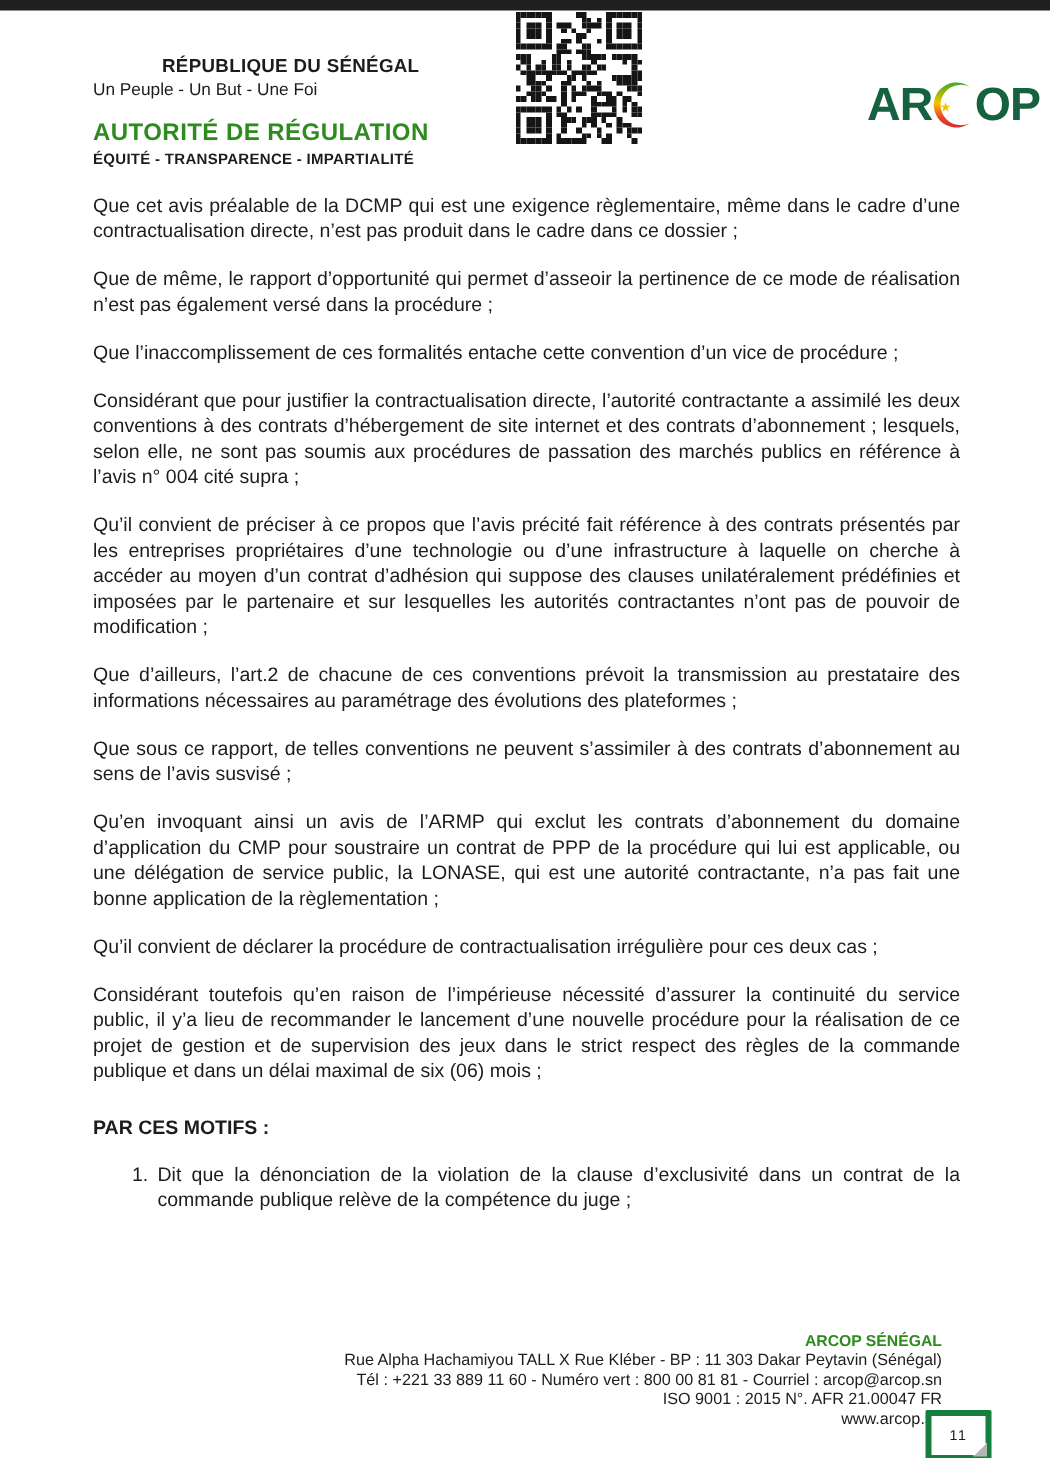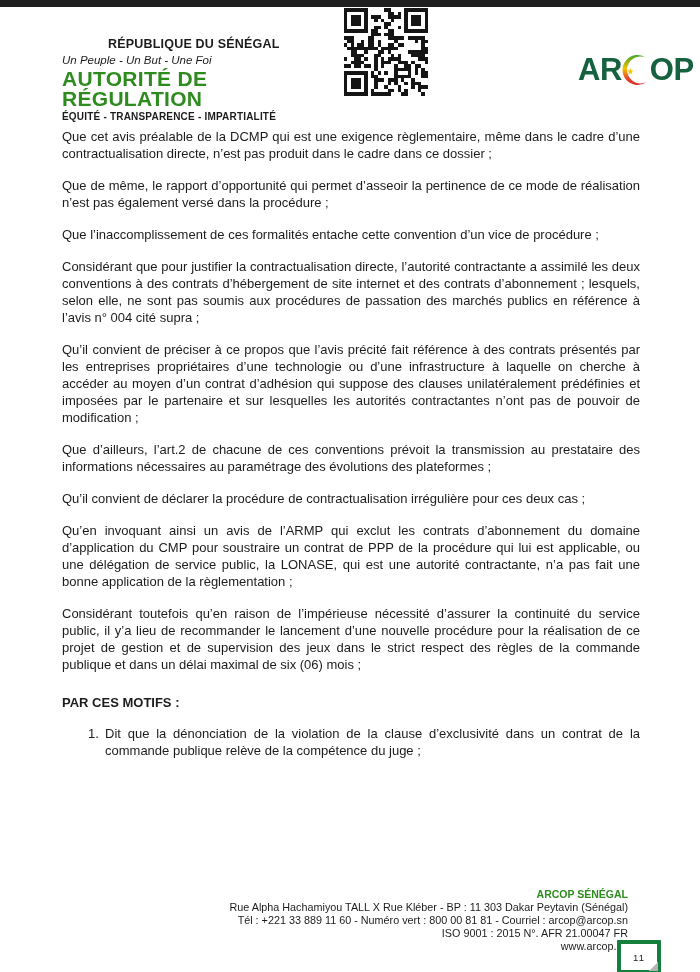--- a/index.html
+++ b/index.html
@@ -4,22 +4,22 @@
 <style>
   html,body{margin:0;padding:0;}
   body{
     width:700px;height:972px;position:relative;background:#ffffff;
     font-family:"Liberation Sans", sans-serif;color:#1c1c1c;overflow:hidden;
   }
   .top-bar{position:absolute;top:0;left:0;width:700px;height:7px;background:#1f1f1f;}
   
   .header{position:absolute;left:62px;top:37px;width:280px;}
   .republic{font-size:12.5px;font-weight:bold;letter-spacing:.2px;padding-left:46px;}
-  .motto{font-size:11.5px;font-style:italic;margin-top:3px;}
-  .authority{font-size:21px;font-weight:bold;color:var(--green);letter-spacing:.3px;margin-top:3px;line-height:20px;}
+  .motto{font-size:11.5px;margin-top:3px;}
+  .authority{font-size:16px;font-weight:bold;color:var(--green);letter-spacing:.3px;margin-top:13px;line-height:20px;}
   .authority2{font-size:16px;font-weight:bold;color:var(--green);letter-spacing:.3px;line-height:20px;}
   .values{font-size:10px;font-weight:bold;letter-spacing:.2px;margin-top:2px;}
   
   .qr{position:absolute;left:344px;top:8px;width:84px;height:88px;display:grid;
       grid-template-columns:repeat(25,1fr);grid-template-rows:repeat(25,1fr);}
   .qr i{display:block;}
   .qr i.b{background:#151515;}
   
   .logo{position:absolute;left:578px;top:50px;display:flex;align-items:center;
         font-weight:bold;font-size:31px;color:var(--logo-green);letter-spacing:-.5px;}
@@ -702,22 +702,23 @@
   <span>OP</span>
 </div>
 
 <div class="doc-body">
   <p>Que cet avis préalable de la DCMP qui est une exigence règlementaire, même dans le cadre d’une contractualisation directe, n’est pas produit dans le cadre dans ce dossier ;</p>
   <p>Que de même, le rapport d’opportunité qui permet d’asseoir la pertinence de ce mode de réalisation n’est pas également versé dans la procédure ;</p>
   <p>Que l’inaccomplissement de ces formalités entache cette convention d’un vice de procédure ;</p>
   <p>Considérant que pour justifier la contractualisation directe, l’autorité contractante a assimilé les deux conventions à des contrats d’hébergement de site internet et des contrats d’abonnement ; lesquels, selon elle, ne sont pas soumis aux procédures de passation des marchés publics en référence à l’avis n° 004 cité supra ;</p>
   <p>Qu’il convient de préciser à ce propos que l’avis précité fait référence à des contrats présentés par les entreprises propriétaires d’une technologie ou d’une infrastructure à laquelle on cherche à accéder au moyen d’un contrat d’adhésion qui suppose des clauses unilatéralement prédéfinies et imposées par le partenaire et sur lesquelles les autorités contractantes n’ont pas de pouvoir de modification ;</p>
   <p>Que d’ailleurs, l’art.2 de chacune de ces conventions prévoit la transmission au prestataire des informations nécessaires au paramétrage des évolutions des plateformes ;</p>
+  <p>Que sous ce rapport, de telles conventions ne peuvent s’assimiler à des contrats d’abonnement au sens de l’avis susvisé ;</p>
+  <p>Qu’en invoquant ainsi un avis de l’ARMP qui exclut les contrats d’abonnement du domaine d’application du CMP pour soustraire un contrat de PPP de la procédure qui lui est applicable, ou une délégation de service public, la LONASE, qui est une autorité contractante, n’a pas fait une bonne application de la règlementation ;</p>
   <p>Qu’il convient de déclarer la procédure de contractualisation irrégulière pour ces deux cas ;</p>
-  <p>Qu’en invoquant ainsi un avis de l’ARMP qui exclut les contrats d’abonnement du domaine d’application du CMP pour soustraire un contrat de PPP de la procédure qui lui est applicable, ou une délégation de service public, la LONASE, qui est une autorité contractante, n’a pas fait une bonne application de la règlementation ;</p>
   <p>Considérant toutefois qu’en raison de l’impérieuse nécessité d’assurer la continuité du service public, il y’a lieu de recommander le lancement d’une nouvelle procédure pour la réalisation de ce projet de gestion et de supervision des jeux dans le strict respect des règles de la commande publique et dans un délai maximal de six (06) mois ;</p>
   <div class="motifs">PAR CES MOTIFS :</div>
   <div class="list-item">
     <span class="num">1.</span>
     <span>Dit que la dénonciation de la violation de la clause d’exclusivité dans un contrat de la commande publique relève de la compétence du juge ;</span>
   </div>
 </div>
 
 <div class="footer">
   <div class="org">ARCOP SÉNÉGAL</div>

